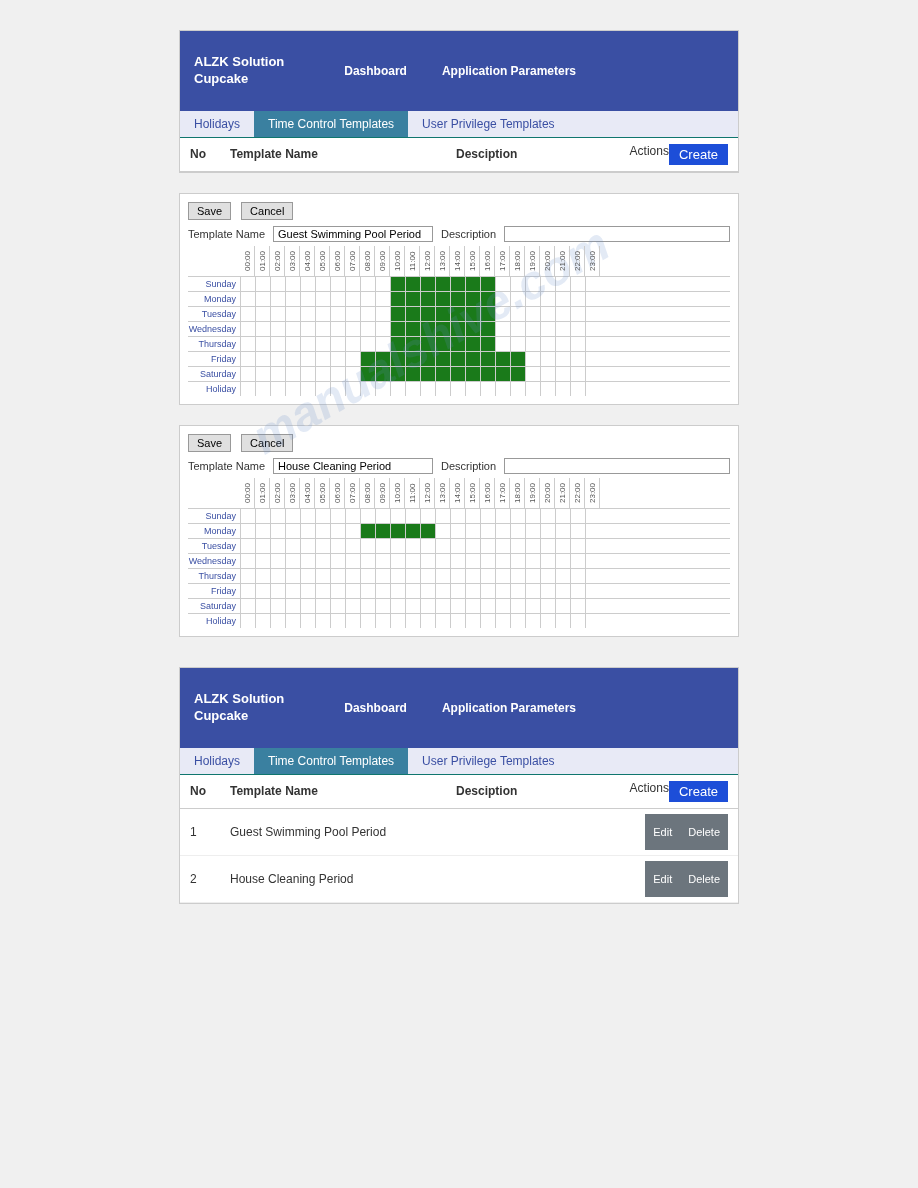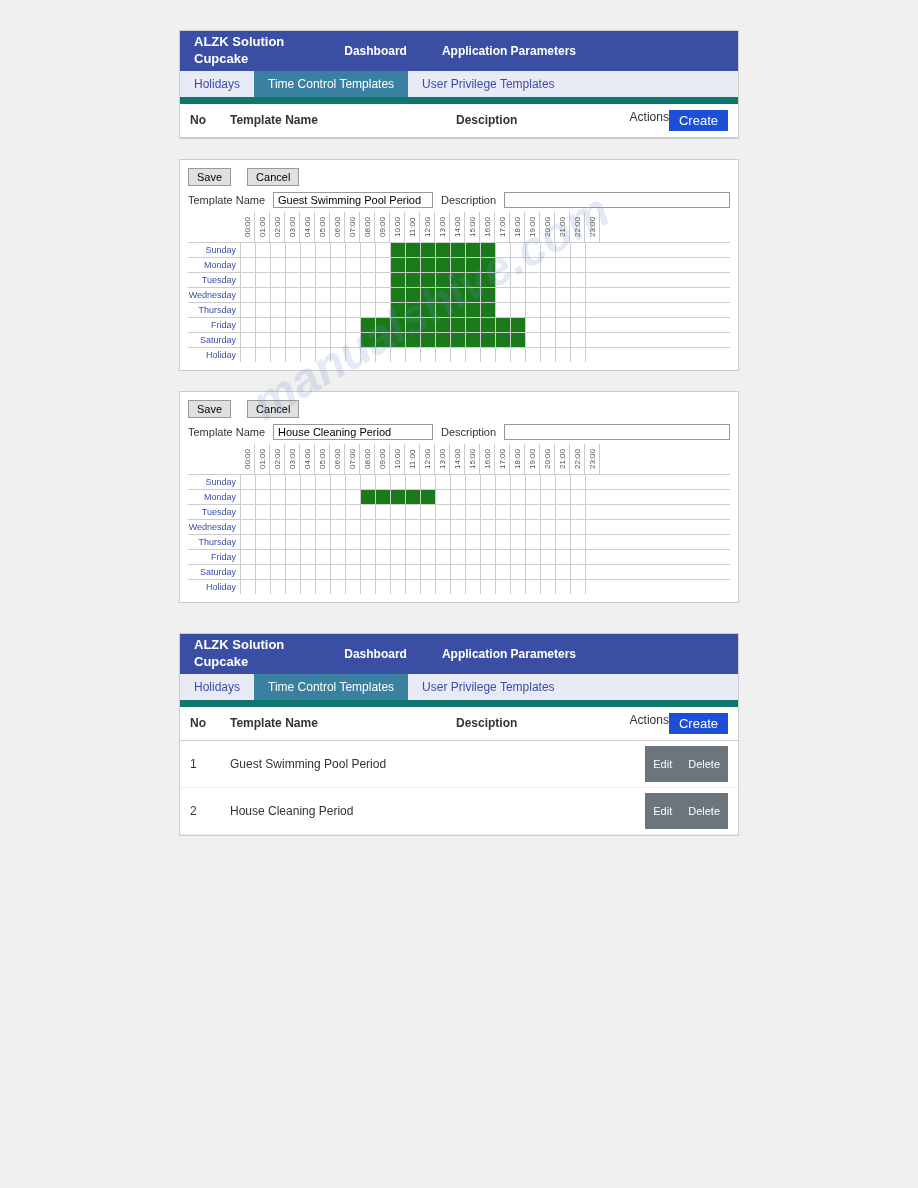--- a/index.html
+++ b/index.html
@@ -25,21 +25,21 @@
       width: 560px;
       background: #fff;
       border: 1px solid #ccc;
     }
 
     .app-header {
       background: #3a4fa3;
       color: #fff;
       display: flex;
       align-items: center;
-      padding: 3px 14px;
+      padding: 23px 14px;
       gap: 60px;
     }
 
     .app-logo {
       font-size: 13px;
       font-weight: bold;
       line-height: 1.3;
     }
 
     .app-nav {
@@ -51,21 +51,21 @@
     .app-nav a {
       color: #fff;
       text-decoration: none;
       font-size: 12px;
       cursor: pointer;
     }
 
     .sub-nav {
       background: #e8eaf6;
       display: flex;
-      border-bottom: 7px solid #0f766e;
+      border-bottom: 1px solid #0f766e;
     }
 
     .sub-nav-item {
       padding: 6px 14px;
       font-size: 12px;
       color: #3a4fa3;
       cursor: pointer;
     }
 
     .sub-nav-item.active {
@@ -107,21 +107,21 @@
     
     .schedule-editor {
       width: 560px;
       background: #fff;
       padding: 8px;
       border: 1px solid #ccc;
     }
 
     .editor-toolbar {
       display: flex;
-      gap: 16px;
+      gap: 10px;
       margin-bottom: 6px;
     }
 
     .btn-save, .btn-cancel {
       border: 1px solid #999;
       padding: 2px 8px;
       cursor: pointer;
       font-size: 11px;
       background: #e0e0e0;
     }

